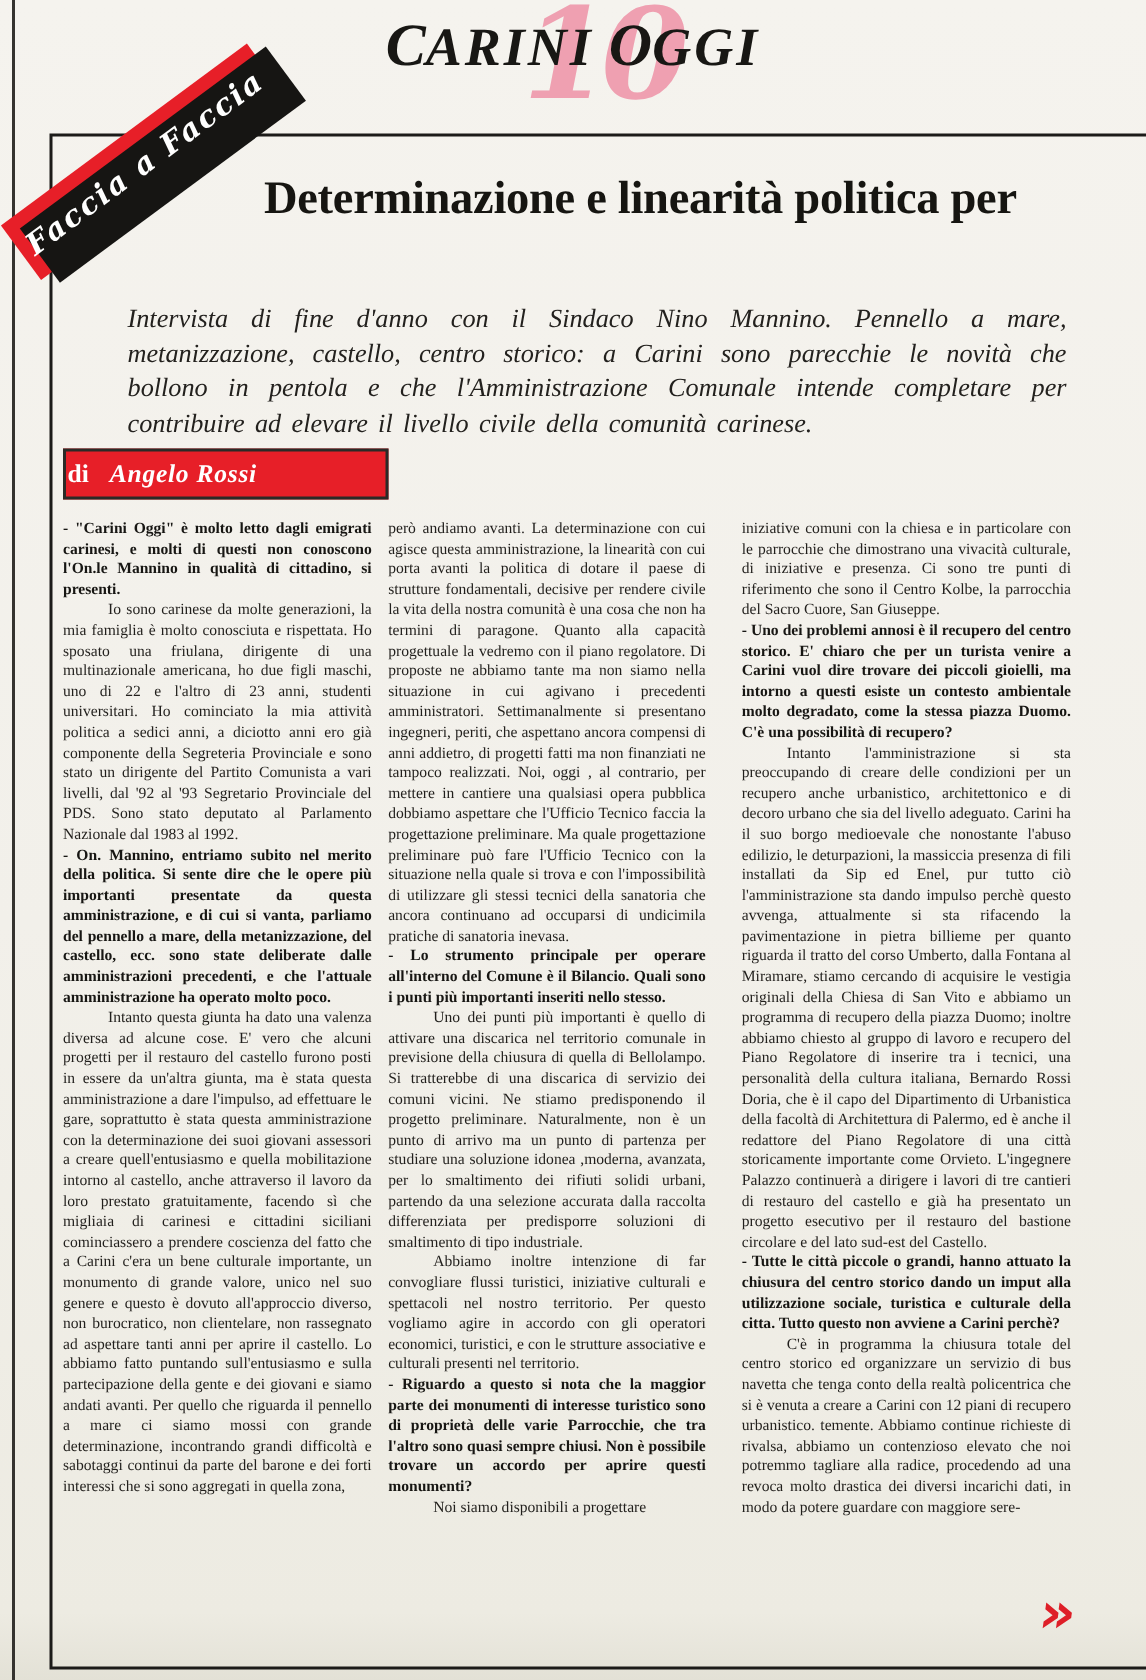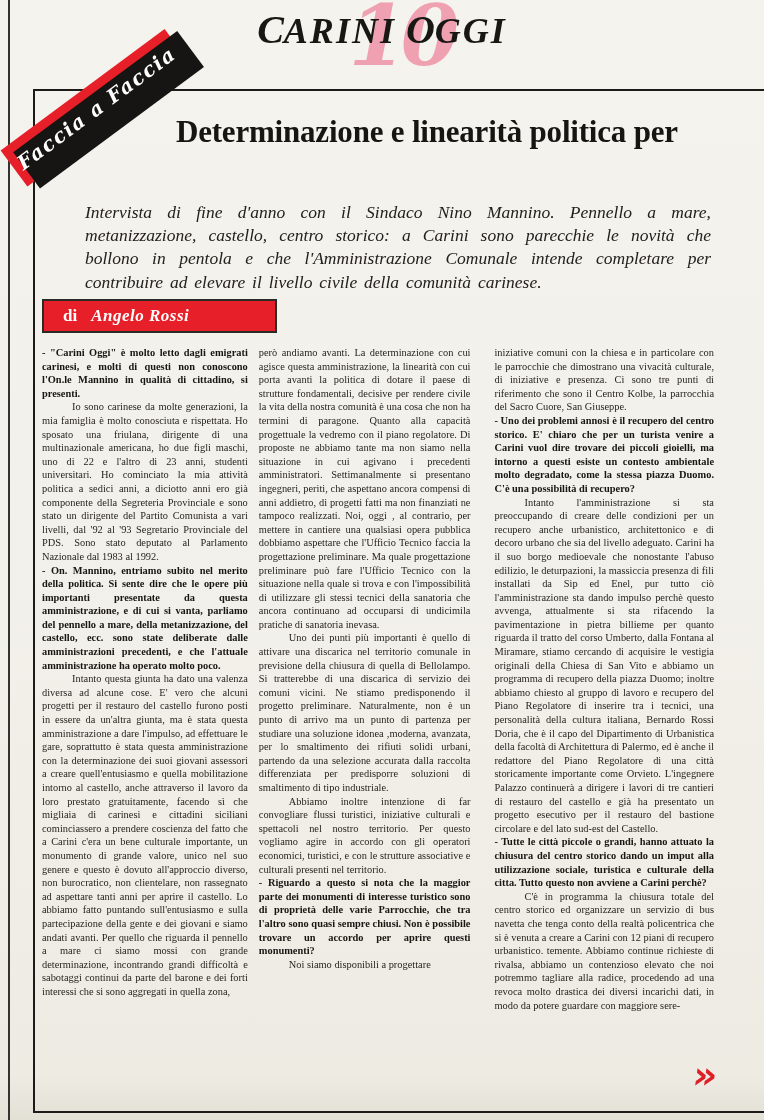--- a/index.html
+++ b/index.html
@@ -46,21 +46,21 @@
   }
   .standfirst{
     position:absolute;left:85px;top:183px;width:626px;z-index:2;
     font-style:italic;font-size:17.5px;line-height:23.4px;text-align:justify;
     color:#23211e;word-spacing:2.5px;
   }
   
   .byline{
     position:absolute;left:42px;top:299px;width:212px;height:30px;z-index:2;
     background:#e71f28;border:2px solid #2b2a27;
-    display:flex;align-items:center;padding-left:19px;
+    display:flex;align-items:center;padding-left:1px;
   }
   .byline .di{color:#fff;font-weight:700;font-size:17px;}
   .byline .author{color:#fff;font-weight:700;font-style:italic;font-size:17px;margin-left:14px;letter-spacing:0.5px;}
   
   .columns{
     position:absolute;left:42px;top:346px;width:672px;height:762px;z-index:2;
     display:flex;overflow:hidden;
   }
   .col{text-align:justify;}
   .col1{width:210px;margin-right:11px;}
@@ -108,20 +108,21 @@
 
   <div class="columns">
     <div class="col col1">
       <p class="para q">- "Carini Oggi" è molto letto dagli emigrati carinesi, e molti di questi non conoscono l'On.le Mannino in qualità di cittadino, si presenti.</p>
       <p class="para a">Io sono carinese da molte generazioni, la mia famiglia è molto conosciuta e rispettata. Ho sposato una friulana, dirigente di una multinazionale americana, ho due figli maschi, uno di 22 e l'altro di 23 anni, studenti universitari. Ho cominciato la mia attività politica a sedici anni, a diciotto anni ero già componente della Segreteria Provinciale e sono stato un dirigente del Partito Comunista a vari livelli, dal '92 al '93 Segretario Provinciale del PDS. Sono stato deputato al Parlamento Nazionale dal 1983 al 1992.</p>
       <p class="para q">- On. Mannino, entriamo subito nel merito della politica. Si sente dire che le opere più importanti presentate da questa amministrazione, e di cui si vanta, parliamo del pennello a mare, della metanizzazione, del castello, ecc. sono state deliberate dalle amministrazioni precedenti, e che l'attuale amministrazione ha operato molto poco.</p>
       <p class="para a">Intanto questa giunta ha dato una valenza diversa ad alcune cose. E' vero che alcuni progetti per il restauro del castello furono posti in essere da un'altra giunta, ma è stata questa amministrazione a dare l'impulso, ad effettuare le gare, soprattutto è stata questa amministrazione con la determinazione dei suoi giovani assessori a creare quell'entusiasmo e quella mobilitazione intorno al castello, anche attraverso il lavoro da loro prestato gratuitamente, facendo sì che migliaia di carinesi e cittadini siciliani cominciassero a prendere coscienza del fatto che a Carini c'era un bene culturale importante, un monumento di grande valore, unico nel suo genere e questo è dovuto all'approccio diverso, non burocratico, non clientelare, non rassegnato ad aspettare tanti anni per aprire il castello. Lo abbiamo fatto puntando sull'entusiasmo e sulla partecipazione della gente e dei giovani e siamo andati avanti. Per quello che riguarda il pennello a mare ci siamo mossi con grande determinazione, incontrando grandi difficoltà e sabotaggi continui da parte del barone e dei forti interessi che si sono aggregati in quella zona,</p>
     </div>
     <div class="col col2">
       <p class="para a ni">però andiamo avanti. La determinazione con cui agisce questa amministrazione, la linearità con cui porta avanti la politica di dotare il paese di strutture fondamentali, decisive per rendere civile la vita della nostra comunità è una cosa che non ha termini di paragone. Quanto alla capacità progettuale la vedremo con il piano regolatore. Di proposte ne abbiamo tante ma non siamo nella situazione in cui agivano i precedenti amministratori. Settimanalmente si presentano ingegneri, periti, che aspettano ancora compensi di anni addietro, di progetti fatti ma non finanziati ne tampoco realizzati. Noi, oggi , al contrario, per mettere in cantiere una qualsiasi opera pubblica dobbiamo aspettare che l'Ufficio Tecnico faccia la progettazione preliminare. Ma quale progettazione preliminare può fare l'Ufficio Tecnico con la situazione nella quale si trova e con l'impossibilità di utilizzare gli stessi tecnici della sanatoria che ancora continuano ad occuparsi di undicimila pratiche di sanatoria inevasa.</p>
+      <p class="para q">- Lo strumento principale per operare all'interno del Comune è il Bilancio. Quali sono i punti più importanti inseriti nello stesso.</p>
       <p class="para a">Uno dei punti più importanti è quello di attivare una discarica nel territorio comunale in previsione della chiusura di quella di Bellolampo. Si tratterebbe di una discarica di servizio dei comuni vicini. Ne stiamo predisponendo il progetto preliminare. Naturalmente, non è un punto di arrivo ma un punto di partenza per studiare una soluzione idonea ,moderna, avanzata, per lo smaltimento dei rifiuti solidi urbani, partendo da una selezione accurata dalla raccolta differenziata per predisporre soluzioni di smaltimento di tipo industriale.</p>
       <p class="para a">Abbiamo inoltre intenzione di far convogliare flussi turistici, iniziative culturali e spettacoli nel nostro territorio. Per questo vogliamo agire in accordo con gli operatori economici, turistici, e con le strutture associative e culturali presenti nel territorio.</p>
       <p class="para q">- Riguardo a questo si nota che la maggior parte dei monumenti di interesse turistico sono di proprietà delle varie Parrocchie, che tra l'altro sono quasi sempre chiusi. Non è possibile trovare un accordo per aprire questi monumenti?</p>
       <p class="para a">Noi siamo disponibili a progettare</p>
     </div>
     <div class="col col3">
       <p class="para a ni">iniziative comuni con la chiesa e in particolare con le parrocchie che dimostrano una vivacità culturale, di iniziative e presenza. Ci sono tre punti di riferimento che sono il Centro Kolbe, la parrocchia del Sacro Cuore, San Giuseppe.</p>
       <p class="para q">- Uno dei problemi annosi è il recupero del centro storico. E' chiaro che per un turista venire a Carini vuol dire trovare dei piccoli gioielli, ma intorno a questi esiste un contesto ambientale molto degradato, come la stessa piazza Duomo. C'è una possibilità di recupero?</p>
       <p class="para a">Intanto l'amministrazione si sta preoccupando di creare delle condizioni per un recupero anche urbanistico, architettonico e di decoro urbano che sia del livello adeguato. Carini ha il suo borgo medioevale che nonostante l'abuso edilizio, le deturpazioni, la massiccia presenza di fili installati da Sip ed Enel, pur tutto ciò l'amministrazione sta dando impulso perchè questo avvenga, attualmente si sta rifacendo la pavimentazione in pietra billieme per quanto riguarda il tratto del corso Umberto, dalla Fontana al Miramare, stiamo cercando di acquisire le vestigia originali della Chiesa di San Vito e abbiamo un programma di recupero della piazza Duomo; inoltre abbiamo chiesto al gruppo di lavoro e recupero del Piano Regolatore di inserire tra i tecnici, una personalità della cultura italiana, Bernardo Rossi Doria, che è il capo del Dipartimento di Urbanistica della facoltà di Architettura di Palermo, ed è anche il redattore del Piano Regolatore di una città storicamente importante come Orvieto. L'ingegnere Palazzo continuerà a dirigere i lavori di tre cantieri di restauro del castello e già ha presentato un progetto esecutivo per il restauro del bastione circolare e del lato sud-est del Castello.</p>
       <p class="para q">- Tutte le città piccole o grandi, hanno attuato la chiusura del centro storico dando un imput alla utilizzazione sociale, turistica e culturale della citta. Tutto questo non avviene a Carini perchè?</p>

